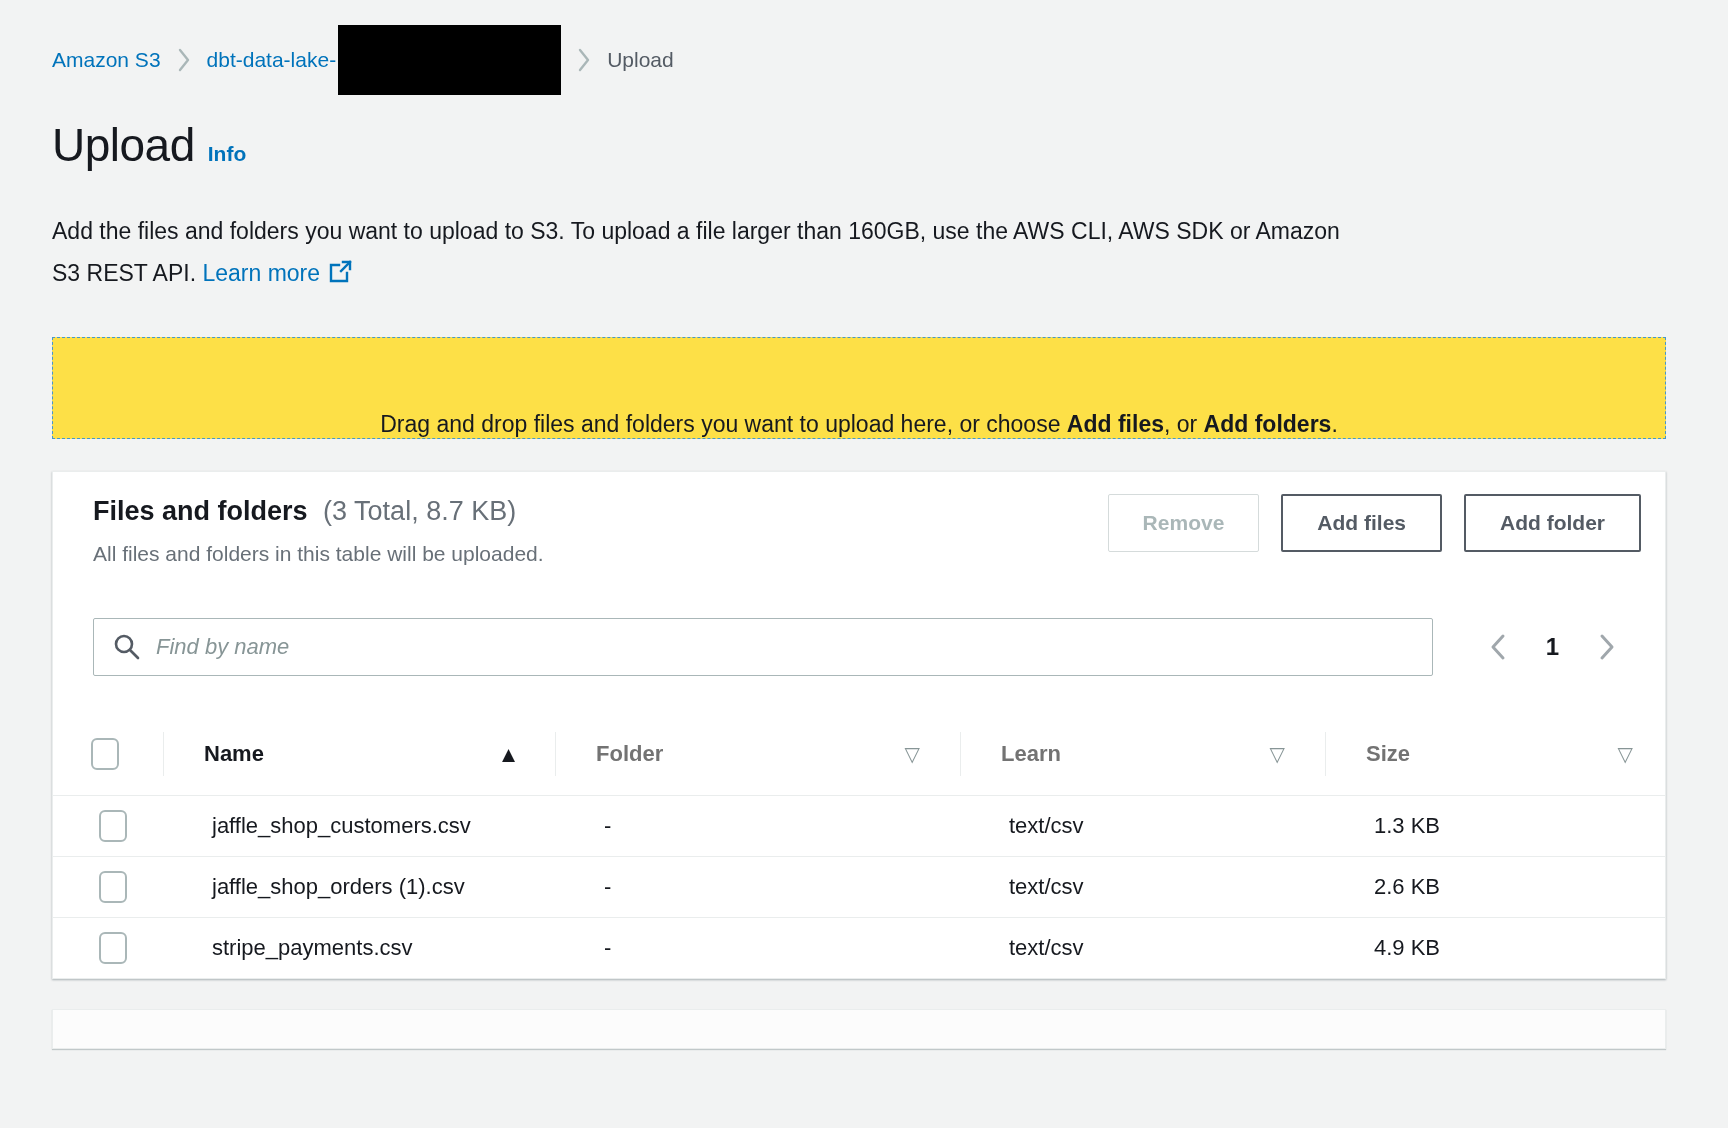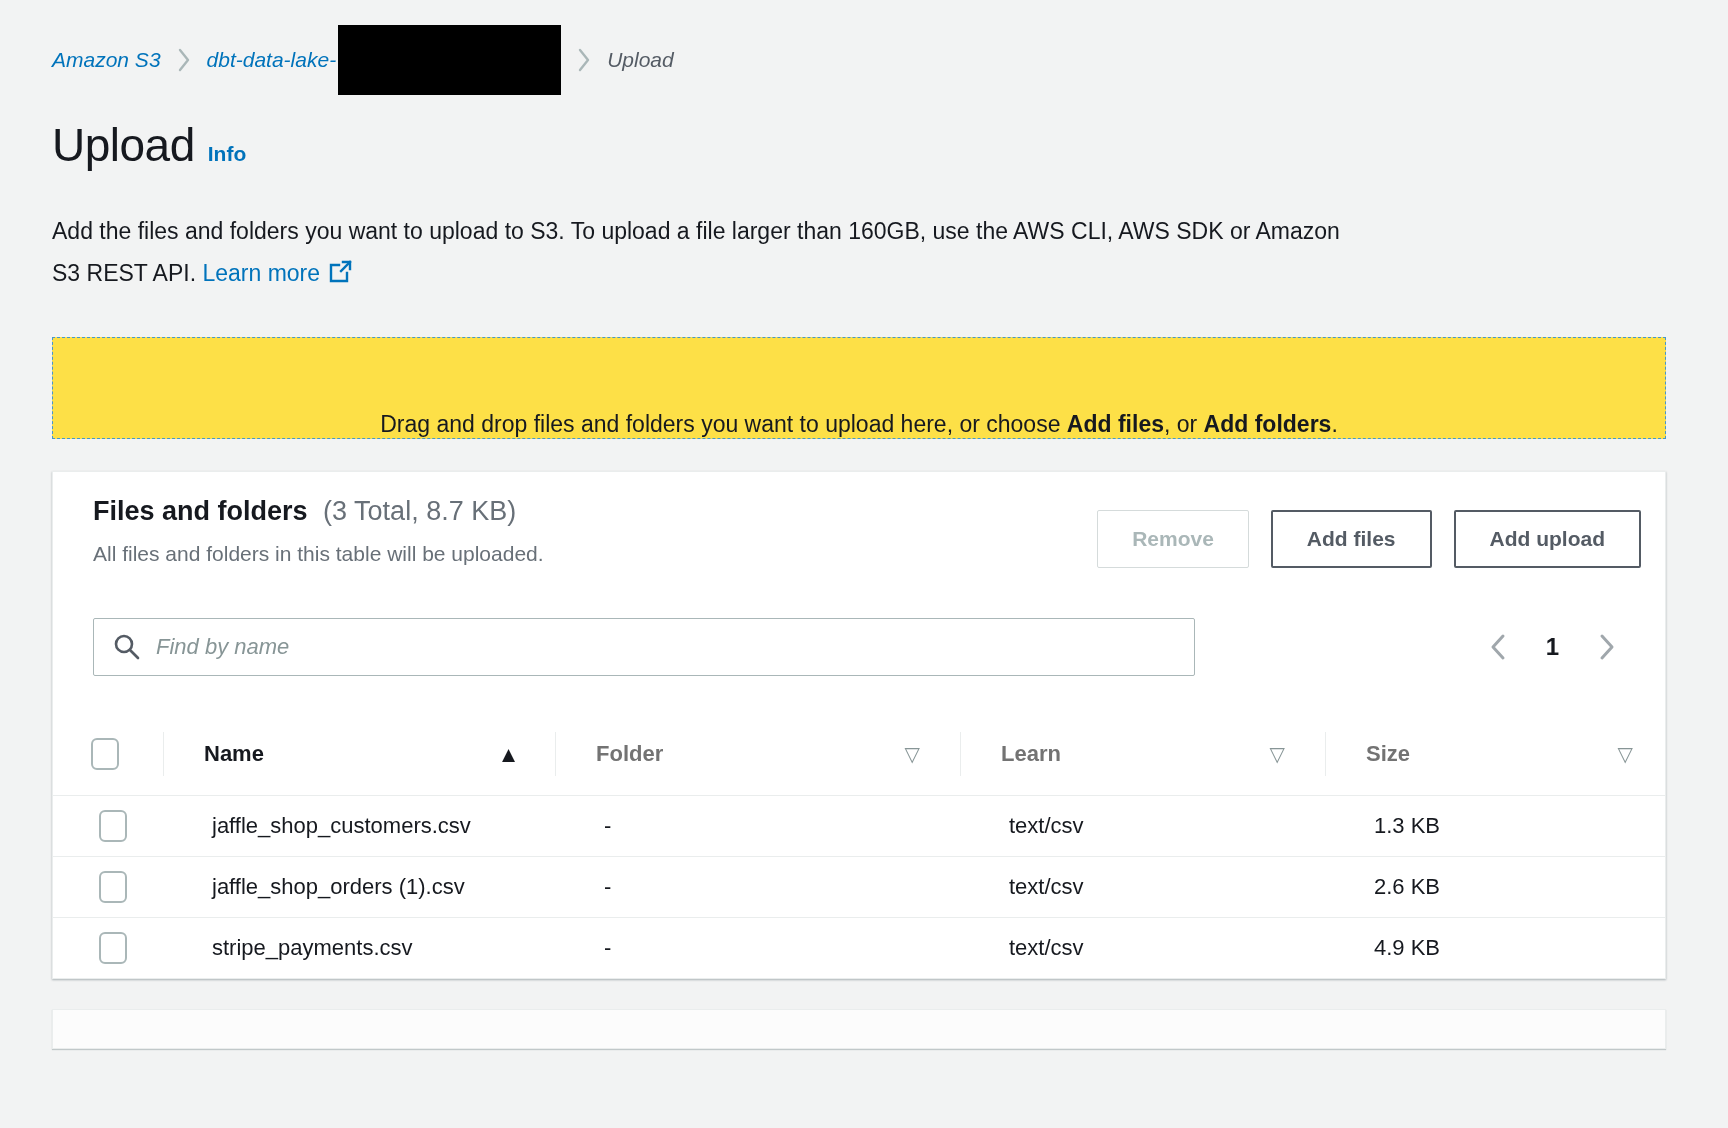--- a/index.html
+++ b/index.html
@@ -4,21 +4,21 @@
 <style>
   * { margin:0; padding:0; box-sizing:border-box; }
   html,body { width:1728px; height:1128px; overflow:hidden; }
   body {
     font-family:"Liberation Sans","DejaVu Sans",sans-serif;
     background:#f2f3f3; color:#16191f;
   }
   .page { width:1728px; height:1128px; overflow:hidden; padding:0 62px 0 52px; }
 
   
-  .breadcrumb { margin-top:24px; height:72px; display:flex; align-items:center; font-size:21px;font-style:italic; }
+  .breadcrumb { margin-top:24px; height:72px; display:flex; align-items:center; font-size:21px; }
   .crumb-link { color:#0073bb; text-decoration:none; cursor:pointer; }
   .crumb-current { color:#545b64; }
   .crumb-chev { margin:0 16px; display:flex; align-items:center; }
   .crumb-chev svg { stroke:#aab7b8; fill:none; stroke-width:2.4; stroke-linecap:round; stroke-linejoin:round; }
   .redaction { display:inline-block; width:223px; height:70px; background:#000; margin-left:2px; }
 
   
   .title-row { margin-top:22px; display:flex; align-items:baseline; }
   .page-title { font-size:46px; font-weight:400; color:#16191f; letter-spacing:-0.5px; }
   .info-link { margin-left:13px; font-size:21px; font-weight:700; color:#0073bb; text-decoration:none; cursor:pointer; }
@@ -42,32 +42,32 @@
   .card {
     margin-top:32px; background:#fff;
     border:1px solid #eaeded;
     box-shadow:0 1px 2px 0 rgba(0,28,36,.3);
   }
   .card-header { padding:22px 24px 0 40px; display:flex; justify-content:space-between; }
   .card-title-line { font-size:27px; line-height:34px; }
   .card-title { font-weight:700; color:#16191f; }
   .card-count { font-weight:400; color:#687078; margin-left:8px; }
   .card-subtitle { margin-top:12px; font-size:21px; line-height:28px; color:#687078; }
-  .header-buttons { display:flex; gap:22px; align-items:flex-end; }
+  .header-buttons { display:flex; gap:22px; align-items:flex-start; }
   .btn {
     height:58px; padding:0 34px; font-size:21px; font-weight:700;
     background:#fff; border-radius:2px; cursor:pointer;
     font-family:"Liberation Sans","DejaVu Sans",sans-serif;
   }
   .btn-disabled { border:1px solid #d5dbdb; color:#aab7b8; cursor:default; }
   .btn-secondary { border:2px solid #545b64; color:#545b64; }
 
   
   .toolbar { margin-top:50px; padding:0 40px; display:flex; align-items:center; justify-content:space-between; }
-  .search-wrap { position:relative; width:1102px; height:58px; }
+  .search-wrap { position:relative; width:1340px; height:58px; }
   .search-wrap svg { position:absolute; left:20px; top:15px; stroke:#545b64; fill:none; stroke-width:2.6; stroke-linecap:round; }
   .search-input {
     width:100%; height:100%; border:1px solid #aab7b8; border-radius:2px;
     padding:0 16px 0 62px; font-size:22px; color:#16191f; background:#fff;
     font-family:"Liberation Sans","DejaVu Sans",sans-serif;
   }
   .search-input::placeholder { font-style:italic; color:#879596; }
   .pagination { display:flex; align-items:center; gap:36px; margin-right:6px; }
   .page-btn { background:none; border:none; cursor:pointer; display:flex; align-items:center; padding:4px; }
   .page-btn svg { stroke:#a0a7ac; fill:none; stroke-width:3; stroke-linecap:round; stroke-linejoin:round; }
@@ -153,21 +153,21 @@
       <div>
         <div class="card-title-line">
           <span class="card-title">Files and folders</span>
           <span class="card-count">(3 Total, 8.7 KB)</span>
         </div>
         <div class="card-subtitle">All files and folders in this table will be uploaded.</div>
       </div>
       <div class="header-buttons">
         <button class="btn btn-disabled">Remove</button>
         <button class="btn btn-secondary">Add files</button>
-        <button class="btn btn-secondary">Add upload</button>
+        <button class="btn btn-secondary">Add folder</button>
       </div>
     </div>
 
     <div class="toolbar">
       <div class="search-wrap">
         <svg width="28" height="28" viewBox="0 0 28 28">
             <circle cx="11" cy="11" r="8"></circle>
             <line x1="17" y1="17" x2="25" y2="25"></line>
           </svg>
         <input class="search-input" type="text" placeholder="Find by name" style="">

